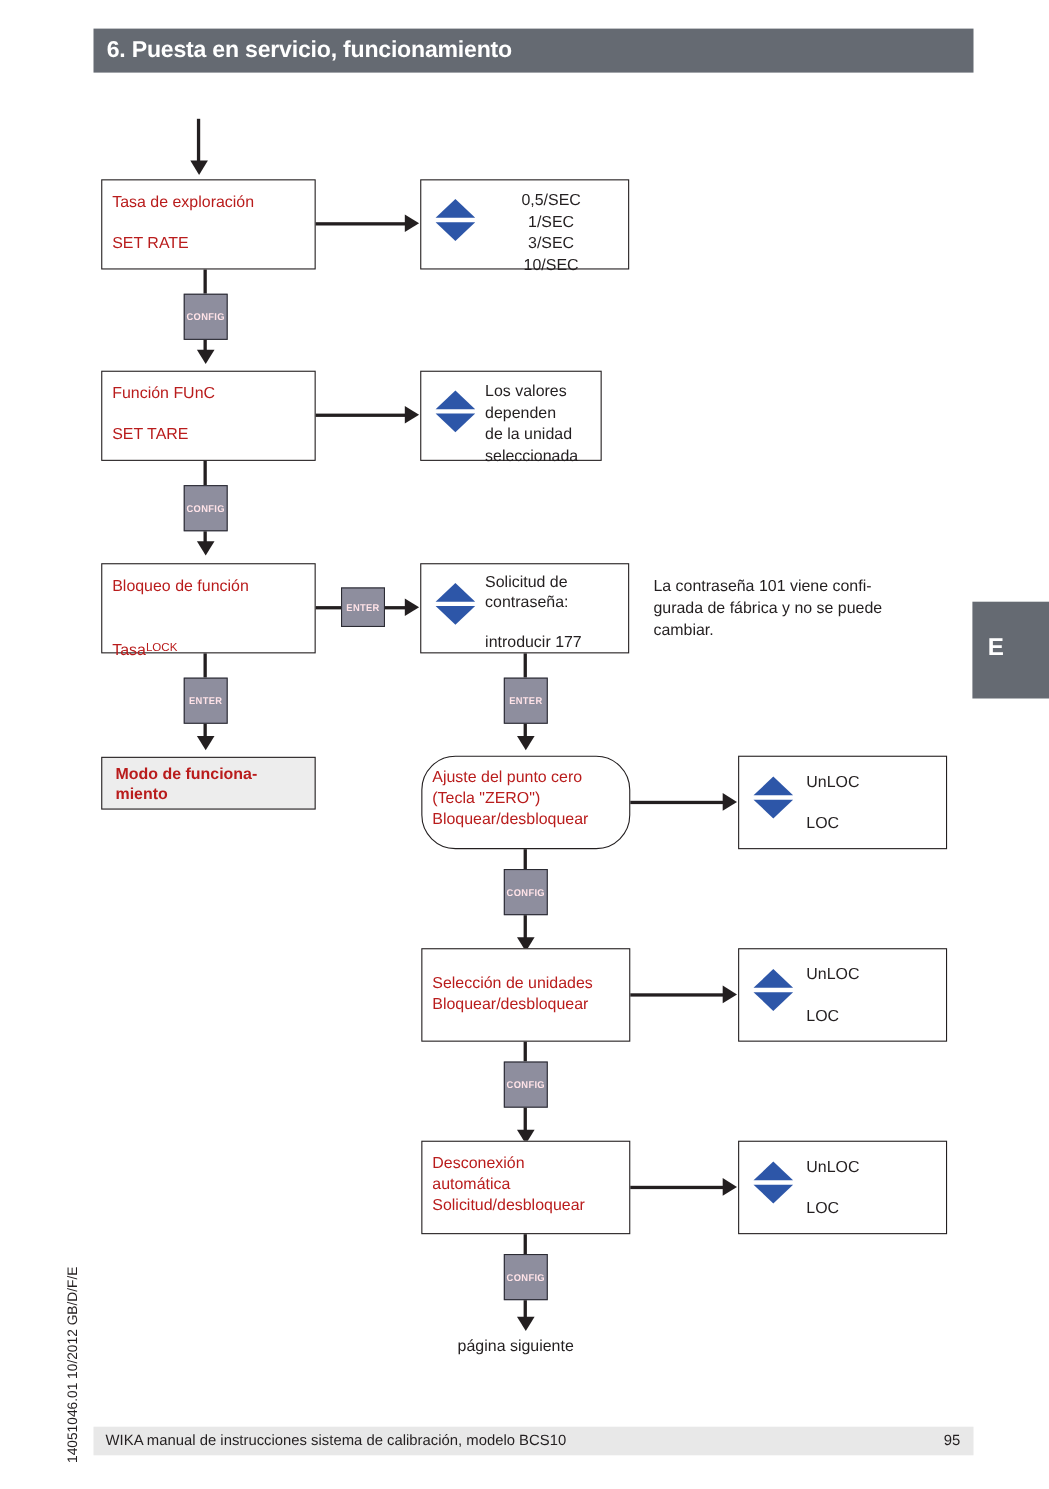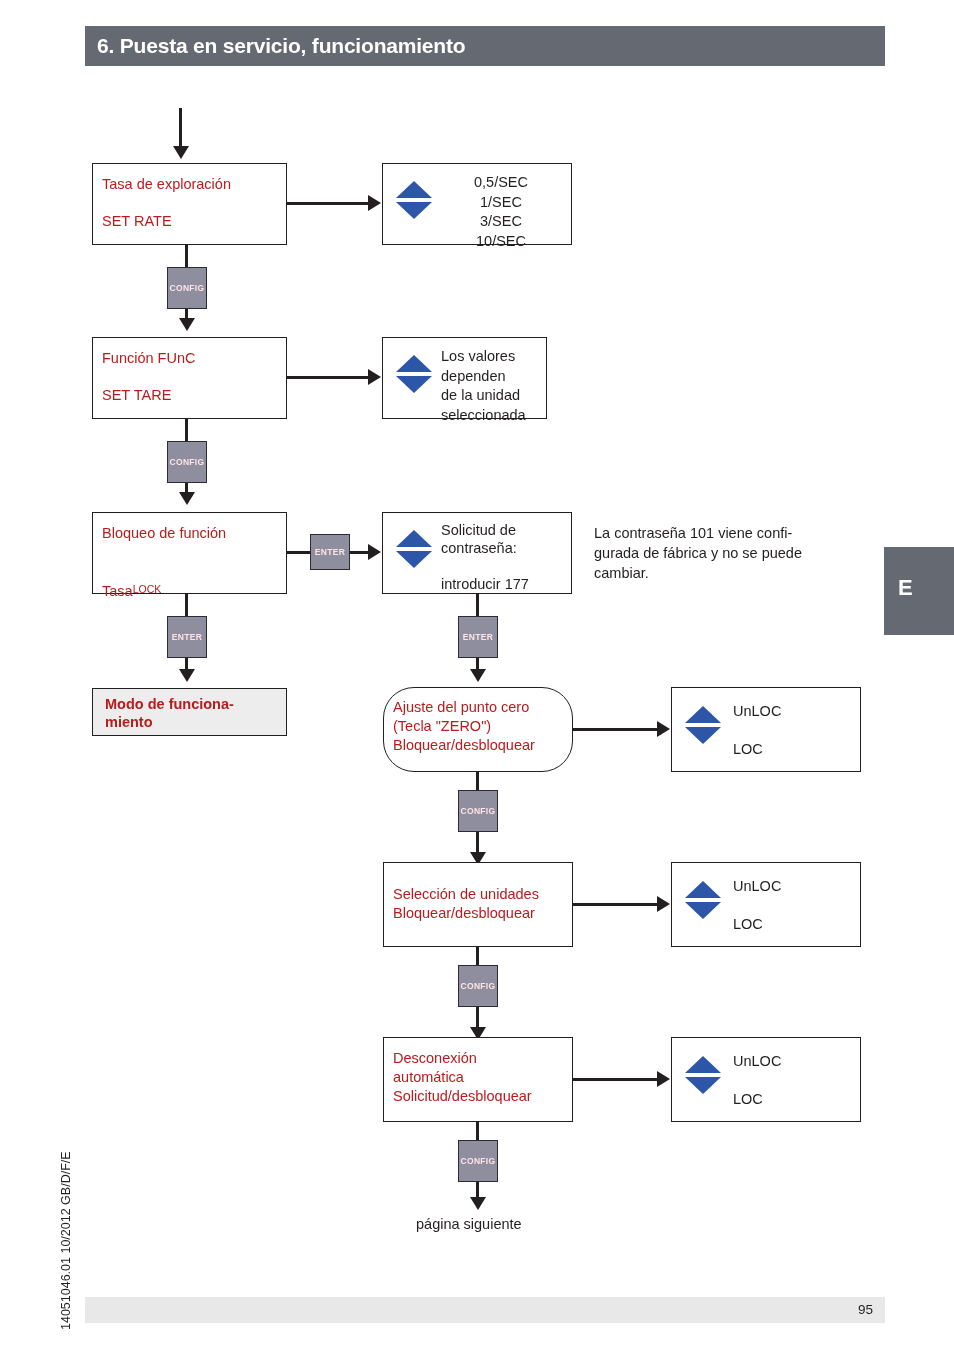--- a/index.html
+++ b/index.html
@@ -402,16 +402,17 @@
   <div class="vline" style="left:476px; top:1122px; height:18px;"></div>
   <div class="keybtn" style="left:458px; top:1140px; width:40px; height:42px;">
     <span>CONFIG</span>
   </div>
   <div class="vline" style="left:476px; top:1182px; height:18px;"></div>
   <div class="arrow-down" style="left:470px; top:1197px;"></div>
 
   <div class="caption" style="left:416px; top:1216px;">página siguiente</div>
 
   <div class="footer-bar">
+    <div class="footer-left">WIKA manual de instrucciones sistema de calibración, modelo BCS10</div>
     <div class="footer-right">95</div>
   </div>
 
 </div>
 
 </body></html>

